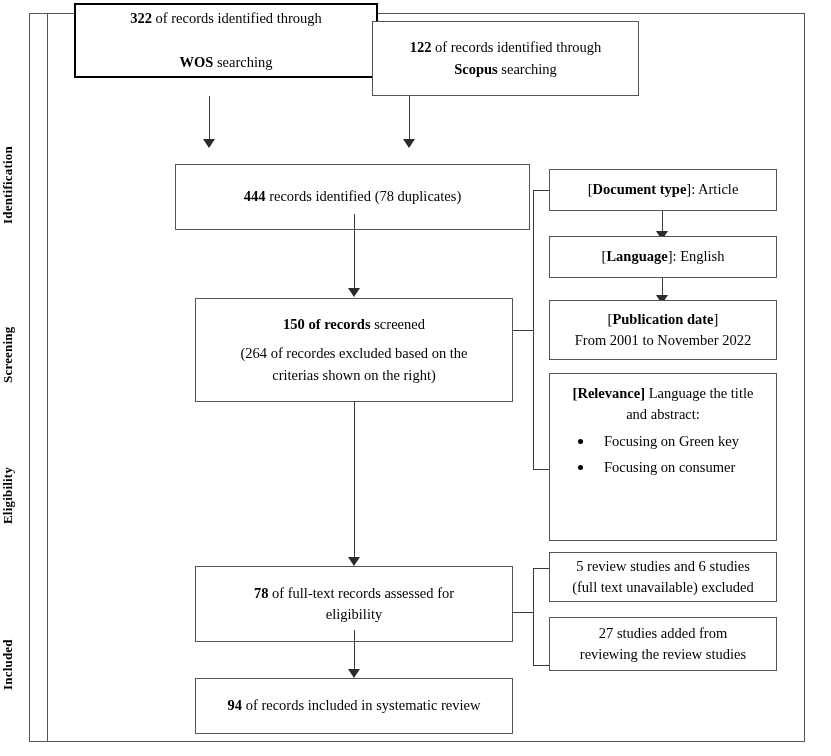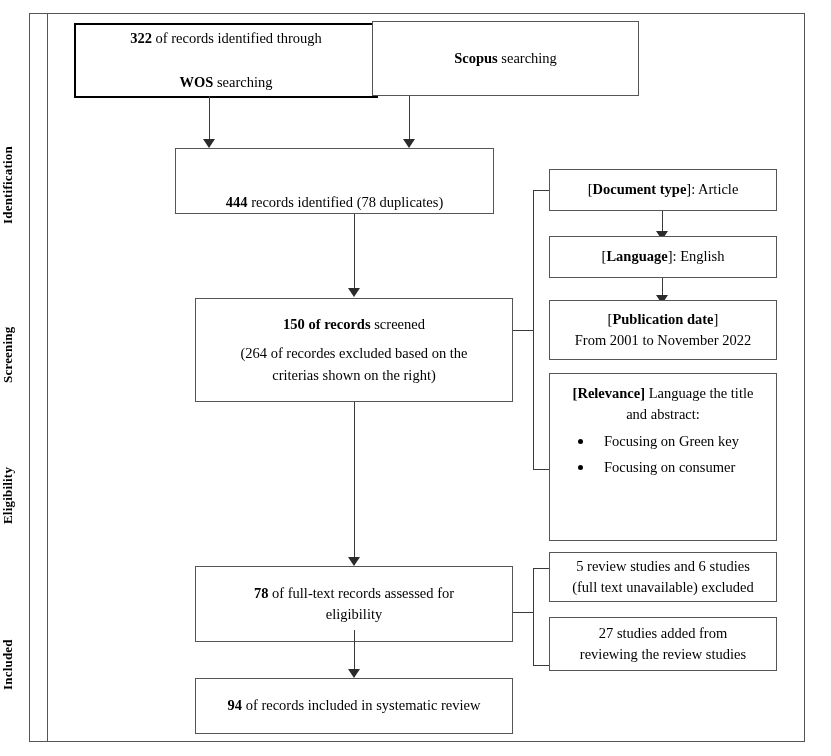--- a/index.html
+++ b/index.html
@@ -52,35 +52,36 @@
 <body>
 
 <div class="frame"></div>
 <div class="phase-divider"></div>
 
 <div class="phase" style="top:85px;height:200px;">Identification</div>
 <div class="phase" style="top:290px;height:130px;">Screening</div>
 <div class="phase" style="top:420px;height:150px;">Eligibility</div>
 <div class="phase" style="top:600px;height:130px;">Included</div>
 
-<div class="box heavy" style="left:74px;top:23px;width:304px;height:75px;gap:22px;">
+<div class="box heavy" style="left:74px;top:3px;width:304px;height:75px;gap:22px;">
   <span class="ln"><b>322</b><span> of records identified through</span></span>
   <span class="ln"><b>WOS</b><span> searching</span></span>
 </div>
 
 <div class="box" style="left:372px;top:21px;width:267px;height:75px;">
+  <span class="ln"><b>122</b><span> of records identified through</span></span>
   <span class="ln"><b>Scopus</b><span> searching</span></span>
 </div>
 
 <div class="vline" style="left:209px;top:96px;height:45px;"></div>
 <div class="arrow" style="left:203px;top:139px;"></div>
 <div class="vline" style="left:409px;top:96px;height:45px;"></div>
 <div class="arrow" style="left:403px;top:139px;"></div>
 
-<div class="box" style="left:175px;top:148px;width:319px;height:66px;justify-content:flex-end;">
+<div class="box" style="left:175px;top:164px;width:355px;height:66px;">
   <span class="ln"><b>444</b><span> records identified (78 duplicates)</span></span>
 </div>
 
 <div class="vline" style="left:354px;top:214px;height:76px;"></div>
 <div class="arrow" style="left:348px;top:288px;"></div>
 
 <div class="box" style="left:195px;top:298px;width:318px;height:104px;">
   <span class="ln"><b>150 of records</b><span> screened</span></span>
   <span class="ln" style="margin-top:8px;">(264 of recordes excluded based on the</span>
   <span class="ln">criterias shown on the right)</span>

